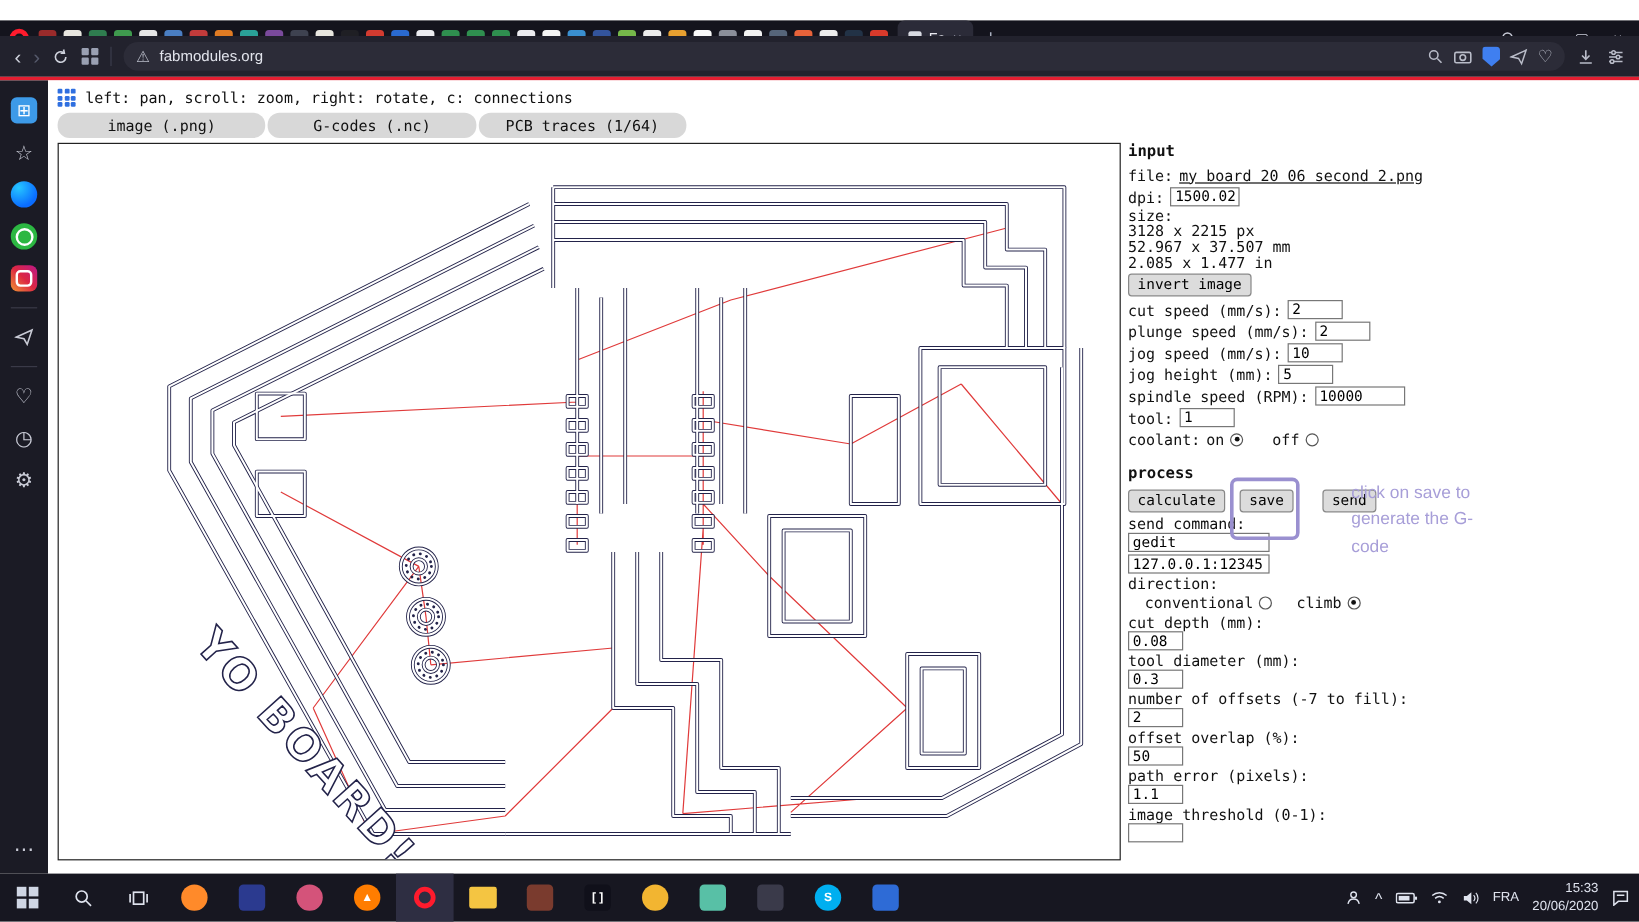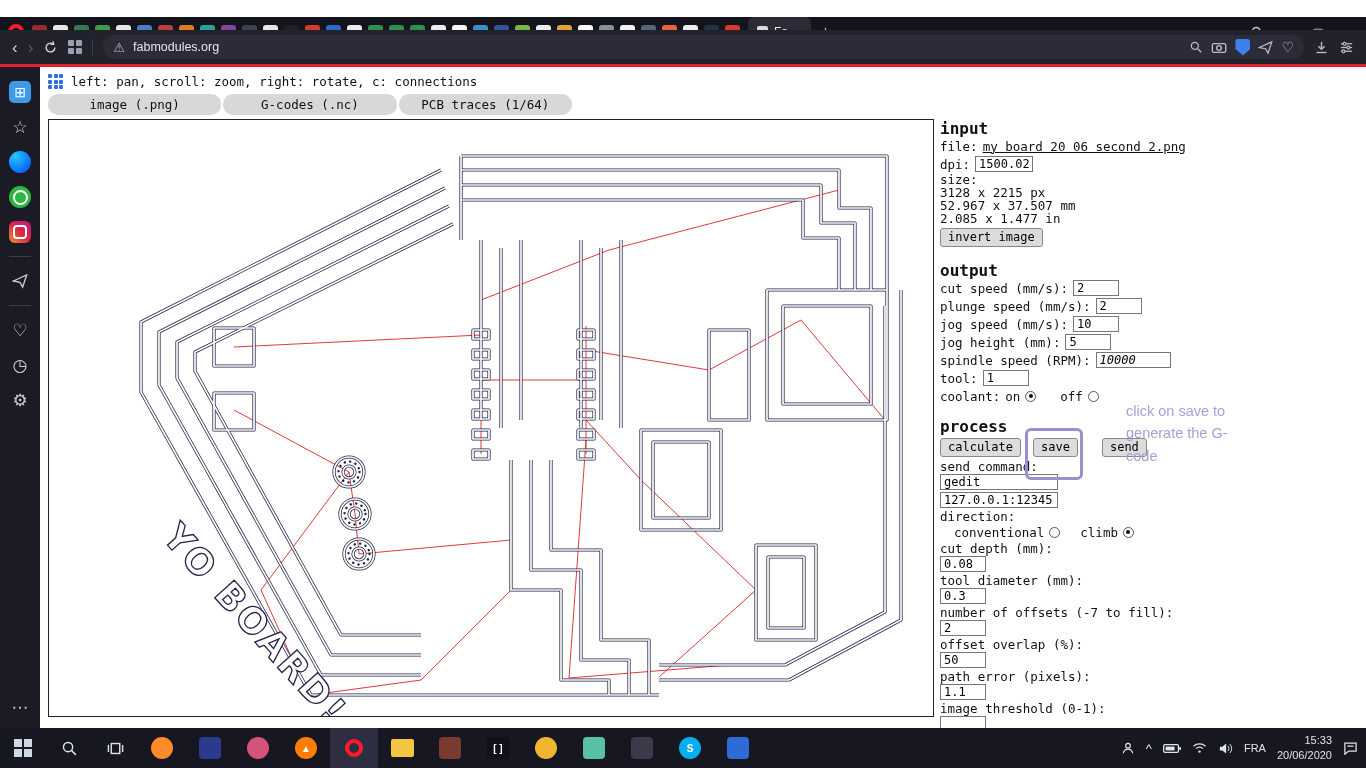--- a/index.html
+++ b/index.html
@@ -66,30 +66,30 @@
   .canvas svg { display:block; }
   .outer use { stroke:#23234a; stroke-width:3.2; fill:none; stroke-linejoin:round; }
   .inner use { stroke:#ffffff; stroke-width:1.7; fill:none; stroke-linejoin:round; }
   .rats { stroke:#e03a3a; stroke-width:1; fill:none; }
   .dots { stroke:#23234a; stroke-width:2.4; fill:none; stroke-dasharray:0.1 5.5;
           stroke-linecap:round; }
 
   
   .panel { position:absolute; left:900px; top:48px; width:420px; height:616px; overflow:hidden;
            font-size:12.5px; }
-  .ph { font-weight:bold; font-size:16px; height:16px; margin:4px 0 2px; }
+  .ph { font-weight:bold; font-size:13px; height:16px; margin:4px 0 2px; }
   .ph.mt { margin-top:12px; }
   .r { display:flex; align-items:center; gap:5px; height:18px; white-space:pre; }
   .r.sm { height:13px; }
   .r.lbl { height:14px; }
   .r.inp { height:18px; }
   .filename { text-decoration:underline; }
   .ti { height:16px; border:1px solid #777; background:#fff; padding:0 3px;
         font:12px "DejaVu Sans Mono", monospace; }
-  .w46{width:46px;} .w58{width:58px;} .w60{width:75px;font-style:italic;} .w150{width:118px;}
+  .w46{width:46px;} .w58{width:58px;} .w60{width:75px;} .w150{width:118px;}
   .btn { height:19px; background:#dcdcdc; border:1px solid #888; border-radius:3px;
          padding:0 7px; font:12px "DejaVu Sans Mono", monospace; }
   .btnrow { display:flex; align-items:center; height:24px; }
   .radio { width:11px; height:11px; border:1px solid #555; border-radius:50%; background:#fff;
            display:inline-block; position:relative; flex:none; }
   .radio.on::after { content:""; position:absolute; left:2.5px; top:2.5px; width:4px; height:4px;
                      border-radius:50%; background:#111; }
   .anno-wrap { position:relative; display:inline-block; margin:0 12px 0 12px; }
   .anno-box { position:absolute; left:-8px; top:-10px; width:58px; height:52px;
               border:3px solid #9a90d0; border-radius:6px; pointer-events:none; z-index:5; }
@@ -409,21 +409,20 @@
     <div class="r"><span>file:</span><span class="filename">my board 20 06 second 2.png</span></div>
     <div class="r"><span>dpi:</span><input class="ti w58" value="1500.02" style=""></div>
     <div class="r sm">size:</div>
     <div class="r sm">3128 x 2215 px</div>
     <div class="r sm">52.967 x 37.507 mm</div>
     <div class="r sm">2.085 x 1.477 in</div>
     <div class="btnrow">
         <button class="btn">invert image</button>
       </div>
 
-    <div class="ph mt">output</div>
     <div class="r"><span>cut speed (mm/s):</span><input class="ti w46" value="2" style=""></div>
     <div class="r"><span>plunge speed (mm/s):</span><input class="ti w46" value="2" style=""></div>
     <div class="r"><span>jog speed (mm/s):</span><input class="ti w46" value="10" style=""></div>
     <div class="r"><span>jog height (mm):</span><input class="ti w46" value="5" style=""></div>
     <div class="r"><span>spindle speed (RPM):</span><input class="ti w60" value="10000" style=""></div>
     <div class="r"><span>tool:</span><input class="ti w46" value="1" style=""></div>
     <div class="r">
       <span>coolant:</span>
       <span>on</span>
       <span class="radio on"></span>

